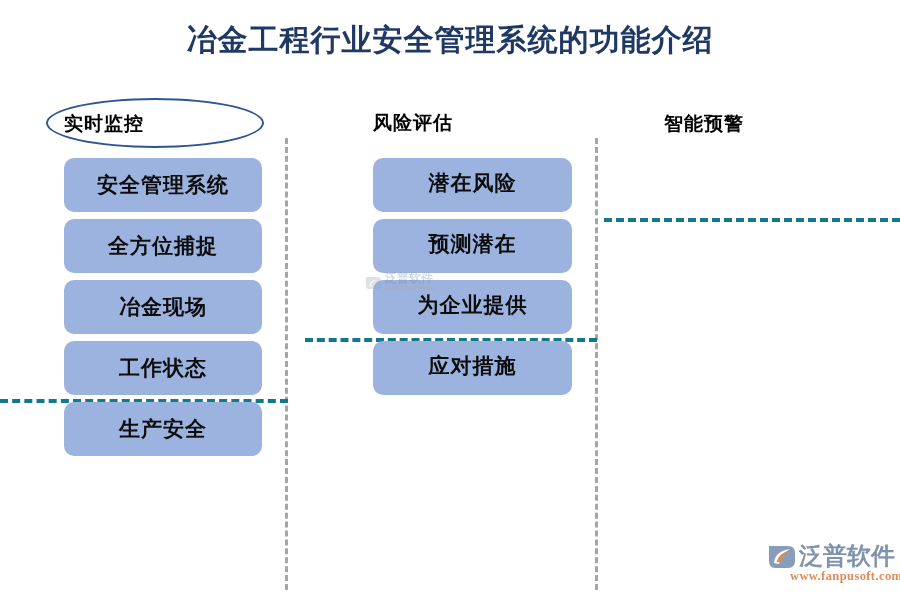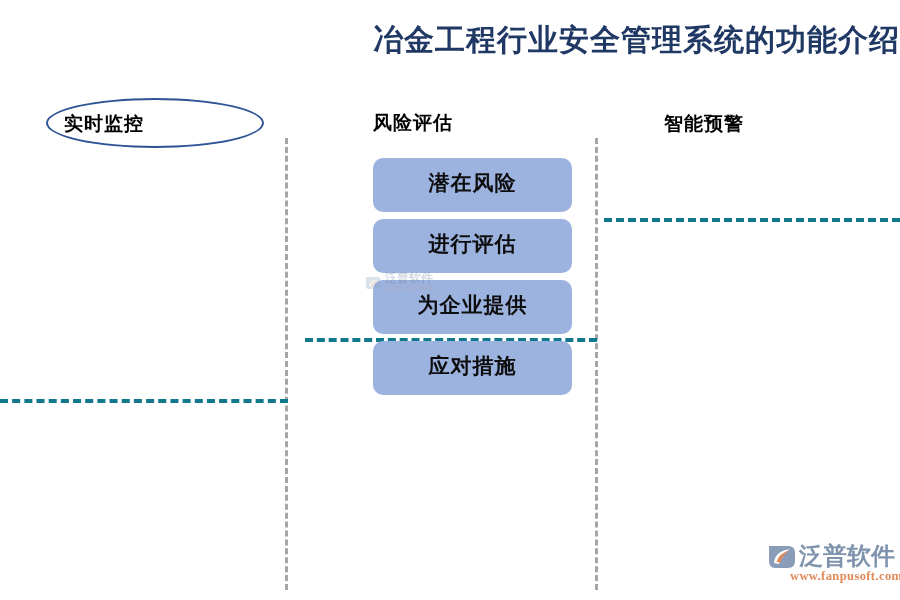--- a/index.html
+++ b/index.html
@@ -20,21 +20,21 @@
     width: 900px;
     height: 600px;
   }
 
   
   #page-title {
     position: absolute;
     left: 0;
     top: 20px;
     width: 900px;
-    text-align: right;
+    text-align: center;
     font-size: 30px;
     font-weight: bold;
     color: #1f3864;
     letter-spacing: 1px;
     line-height: 40px;
     white-space: nowrap;
   }
 
   
   .v-divider {
@@ -201,27 +201,34 @@
 
   <div class="v-divider" id="v-divider-1"></div>
   <div class="v-divider" id="v-divider-2"></div>
 
   <div class="h-connector" id="h-connector-1"></div>
   <div class="h-connector" id="h-connector-2"></div>
   <div class="h-connector" id="h-connector-3"></div>
 
   <div class="column" id="column-0">
     <div class="col-header ellipse">实时监控</div>
+    <div class="box-stack">
+      <div class="flow-box">安全管理系统</div>
+      <div class="flow-box">全方位捕捉</div>
+      <div class="flow-box">冶金现场</div>
+      <div class="flow-box">工作状态</div>
+      <div class="flow-box">生产安全</div>
+    </div>
   </div>
 
   <div class="column" id="column-1">
     <div class="col-header">风险评估</div>
     <div class="box-stack">
       <div class="flow-box">潜在风险</div>
-      <div class="flow-box">进行评估</div>
+      <div class="flow-box">预测潜在</div>
       <div class="flow-box">为企业提供</div>
       <div class="flow-box">应对措施</div>
     </div>
   </div>
 
   <div class="column" id="column-2">
     <div class="col-header">智能预警</div>
   </div>
 
   <div id="watermark">

